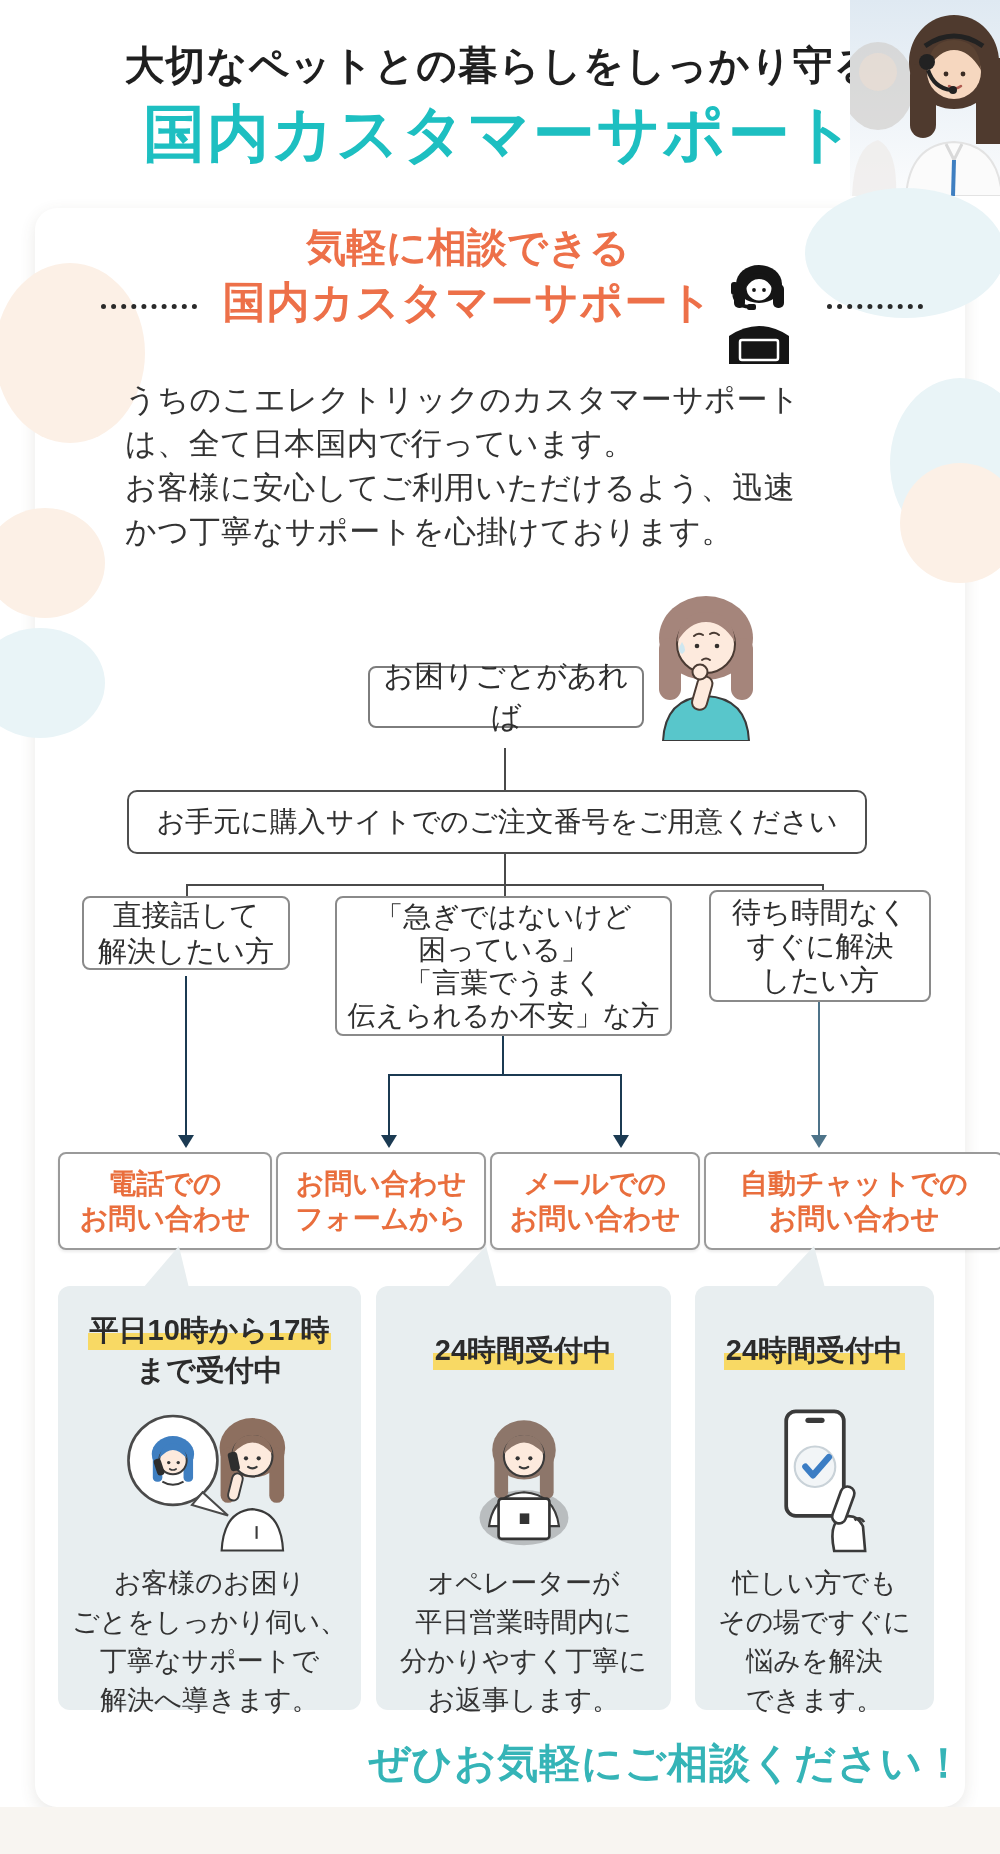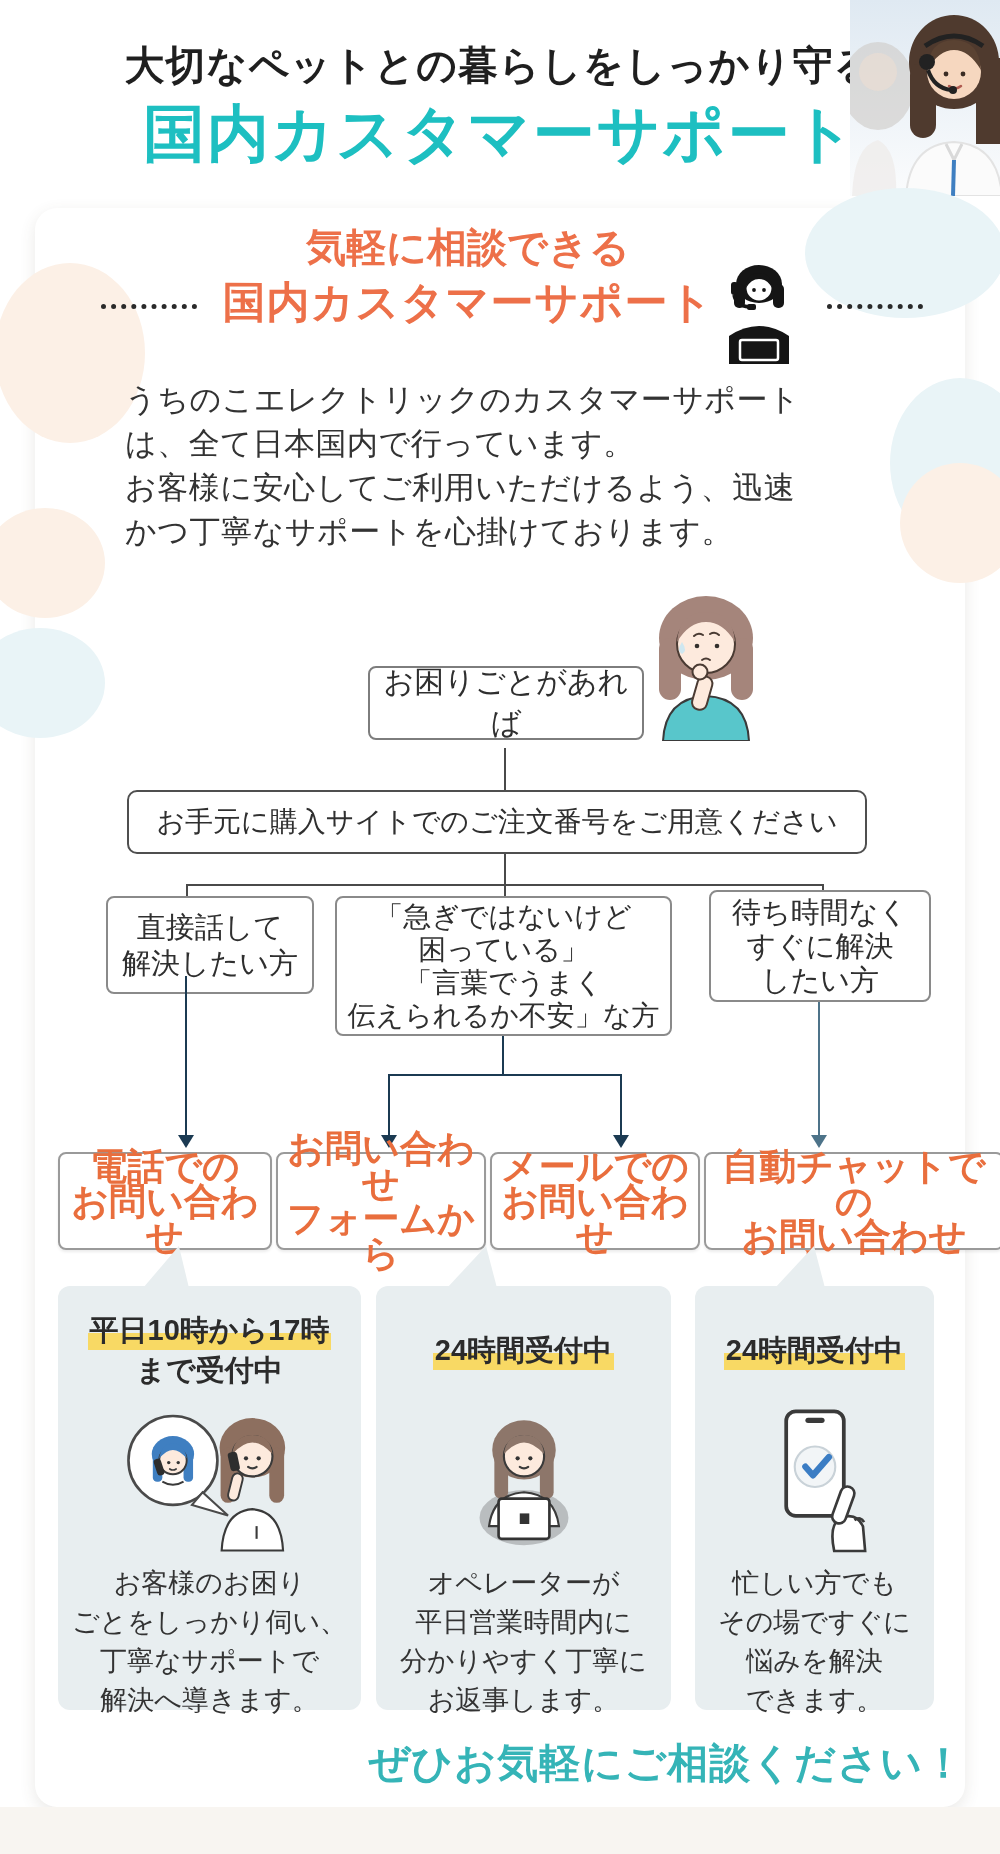--- a/index.html
+++ b/index.html
@@ -37,43 +37,43 @@
 
   .intro-paragraph { position:absolute; left:90px; top:170px; width:780px;
     font-size:31px; line-height:44px; color:#333; letter-spacing:.5px; }
 
   .thinking-woman { position:absolute; left:596px; top:378px; width:150px; height:155px; }
 
   
   .fbox { position:absolute; background:#fff; border:2px solid #7d7d7d; border-radius:8px;
     display:flex; align-items:center; justify-content:center; text-align:center;
     font-size:29px; color:#2f2f2f; }
-  .flow-start { left:333px; top:458px; width:276px; height:74px; font-size:30px; }
+  .flow-start { left:333px; top:458px; width:276px; height:62px; font-size:30px; }
   .flow-prepare { left:92px; top:582px; width:740px; height:64px; border-color:#4f4f4f;
     border-radius:10px; font-size:28px; }
   .branch { line-height:36px; border-color:#8a8a8a; }
-  .branch-1 { left:47px;  top:688px; width:208px; height:98px;margin-left:24px; }
+  .branch-1 { left:47px;  top:688px; width:208px; height:74px; }
   .branch-2 { left:300px; top:688px; width:337px; height:140px; line-height:33px; font-size:28px; }
   .branch-3 { left:674px; top:682px; width:222px; height:112px; line-height:34px; }
 
   
   .vline { position:absolute; width:2px; background:#4a4a4a; }
   .hline { position:absolute; height:2px; background:#4a4a4a; }
   .navy  { background:#1b3a52; }
   .steel { background:#4d7389; }
   .arrowhead { position:absolute; width:0; height:0;
     border-left:8px solid transparent; border-right:8px solid transparent;
     border-top:13px solid #1b3a52; }
   .arrowhead.steel { background:none; border-top-color:#4d7389; }
 
   
   .channel { position:absolute; top:944px; height:98px; background:#fff;
     border:2px solid #9a9a9a; border-radius:8px; box-shadow:0 2px 3px rgba(0,0,0,.08);
     display:flex; align-items:center; justify-content:center; text-align:center;
-    color:#e96e3d; font-weight:800; font-size:37px; line-height:35px; }
+    color:#e96e3d; font-weight:800; font-size:28px; line-height:35px; }
   .channel-1 { left:23px;  width:214px; }
   .channel-2 { left:241px; width:210px; }
   .channel-3 { left:455px; width:210px; }
   .channel-4 { left:669px; width:300px; }
 
   
   .tail { position:absolute; top:1038px; height:42px; background:#e8eef0;
     clip-path:polygon(78% 0, 0 100%, 100% 100%); }
   .tail-1 { left:108px; width:46px; }
   .tail-2 { left:412px; width:50px; }

